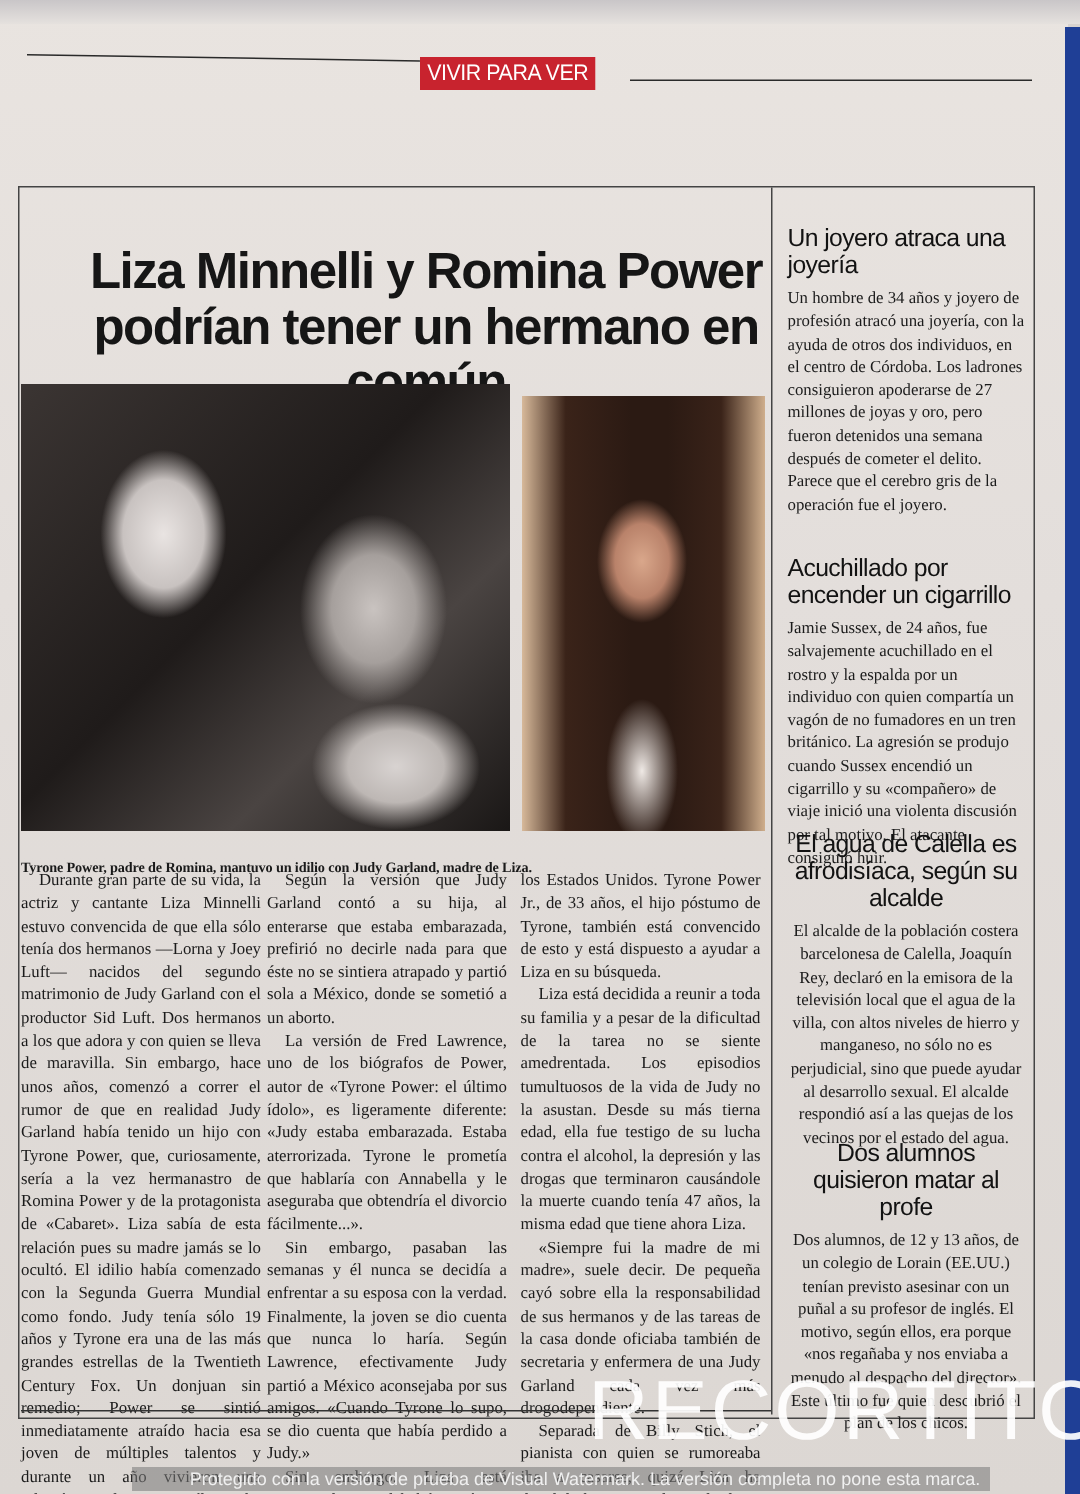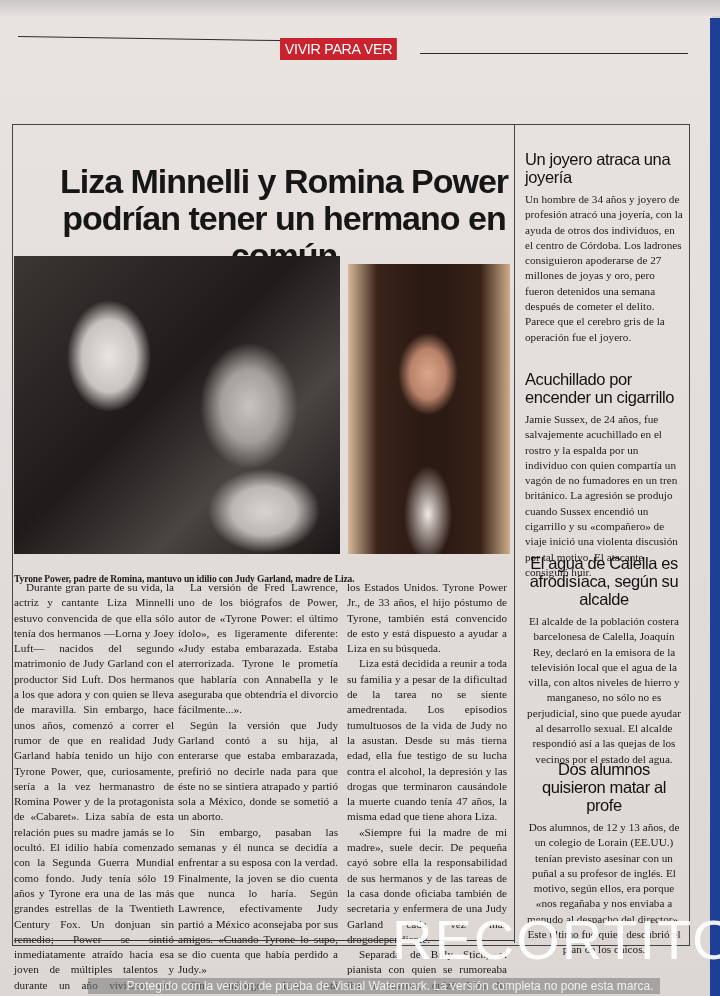--- a/index.html
+++ b/index.html
@@ -100,22 +100,22 @@
 <h1 class="main-title">Liza Minnelli y Romina Power podrían tener un hermano en común</h1>
 
 <div class="photo-left" title="Liza Minnelli y Judy Garland riendo"></div>
 <div class="photo-right" title="Retrato de Romina Power"></div>
 <div class="caption">Tyrone Power, padre de Romina, mantuvo un idilio con Judy Garland, madre de Liza.</div>
 
 <div class="col col1">
   <p>Durante gran parte de su vida, la actriz y cantante Liza Minnelli estuvo convencida de que ella sólo tenía dos hermanos —Lorna y Joey Luft— nacidos del segundo matrimonio de Judy Garland con el productor Sid Luft. Dos hermanos a los que adora y con quien se lleva de maravilla. Sin embargo, hace unos años, comenzó a correr el rumor de que en realidad Judy Garland había tenido un hijo con Tyrone Power, que, curiosamente, sería a la vez hermanastro de Romina Power y de la protagonista de «Cabaret». Liza sabía de esta relación pues su madre jamás se lo ocultó. El idilio había comenzado con la Segunda Guerra Mundial como fondo. Judy tenía sólo 19 años y Tyrone era una de las más grandes estrellas de la Twentieth Century Fox. Un donjuan sin remedio; Power se sintió inmediatamente atraído hacia esa joven de múltiples talentos y durante un año vivieron una relación oculta, pues él estaba casado con la actriz francesa Annabella.</p>
 </div>
 <div class="col col2">
+  <p>Según la versión que Judy Garland contó a su hija, al enterarse que estaba embarazada, prefirió no decirle nada para que éste no se sintiera atrapado y partió sola a México, donde se sometió a un aborto.</p>
   <p>La versión de Fred Lawrence, uno de los biógrafos de Power, autor de «Tyrone Power: el último ídolo», es ligeramente diferente: «Judy estaba embarazada. Estaba aterrorizada. Tyrone le prometía que hablaría con Annabella y le aseguraba que obtendría el divorcio fácilmente...».</p>
-  <p>Según la versión que Judy Garland contó a su hija, al enterarse que estaba embarazada, prefirió no decirle nada para que éste no se sintiera atrapado y partió sola a México, donde se sometió a un aborto.</p>
   <p>Sin embargo, pasaban las semanas y él nunca se decidía a enfrentar a su esposa con la verdad. Finalmente, la joven se dio cuenta que nunca lo haría. Según Lawrence, efectivamente Judy partió a México aconsejaba por sus amigos. «Cuando Tyrone lo supo, se dio cuenta que había perdido a Judy.»</p>
   <p>Sin embargo, Liza está convencida que el bebé nació —a fines de la guerra—, que fue dado en adopción y que vive en algún sitio en</p>
 </div>
 <div class="col col3">
   <p style="text-indent:0">los Estados Unidos. Tyrone Power Jr., de 33 años, el hijo póstumo de Tyrone, también está convencido de esto y está dispuesto a ayudar a Liza en su búsqueda.</p>
   <p>Liza está decidida a reunir a toda su familia y a pesar de la dificultad de la tarea no se siente amedrentada. Los episodios tumultuosos de la vida de Judy no la asustan. Desde su más tierna edad, ella fue testigo de su lucha contra el alcohol, la depresión y las drogas que terminaron causándole la muerte cuando tenía 47 años, la misma edad que tiene ahora Liza.</p>
   <p>«Siempre fui la madre de mi madre», suele decir. De pequeña cayó sobre ella la responsabilidad de sus hermanos y de las tareas de la casa donde oficiaba también de secretaria y enfermera de una Judy Garland cada vez más drogodependiente.</p>
   <p>Separada de Billy Stich, el pianista con quien se rumoreaba iba a casarse, quizá Liza ha decidido buscar en el pasado de su madre las razones de su mala suerte en amores.</p>
 </div>
 <div class="bottom-rule"></div>

